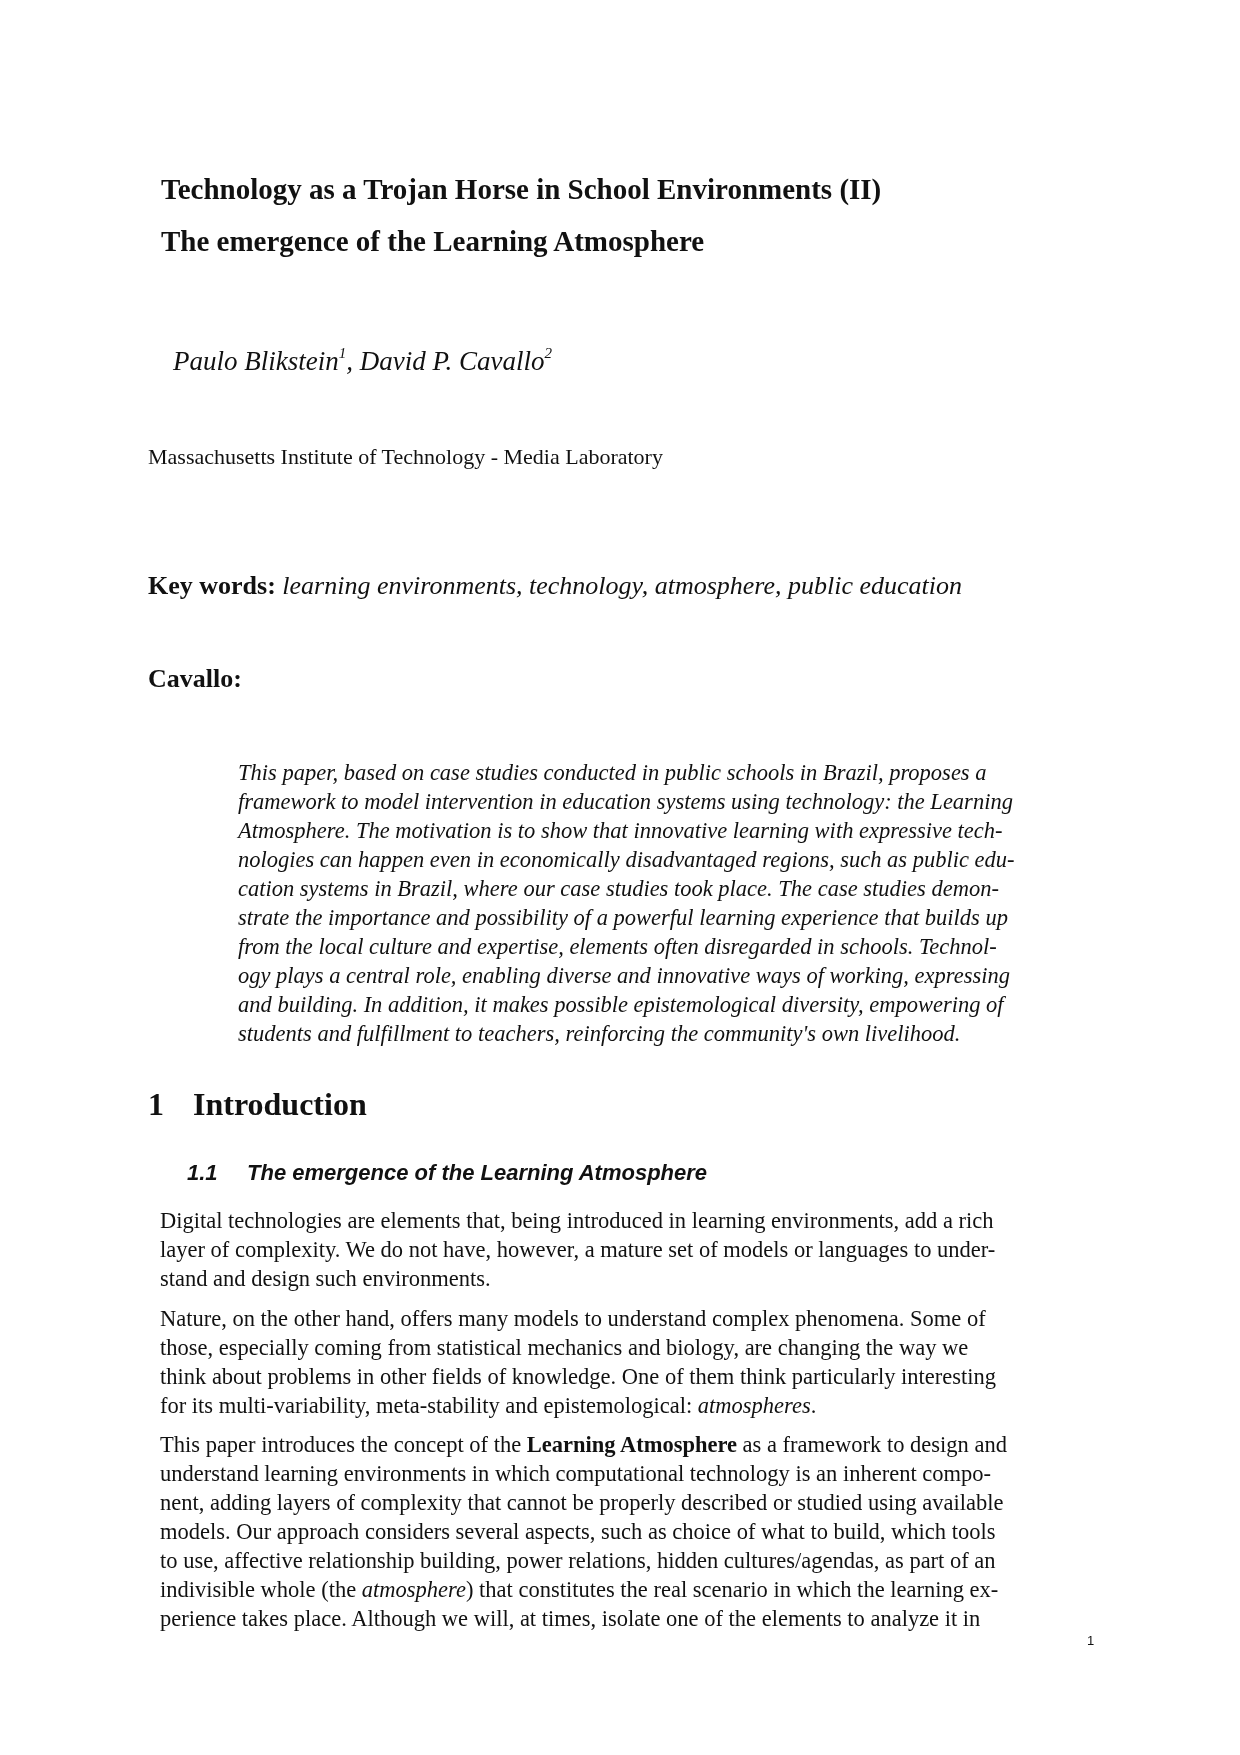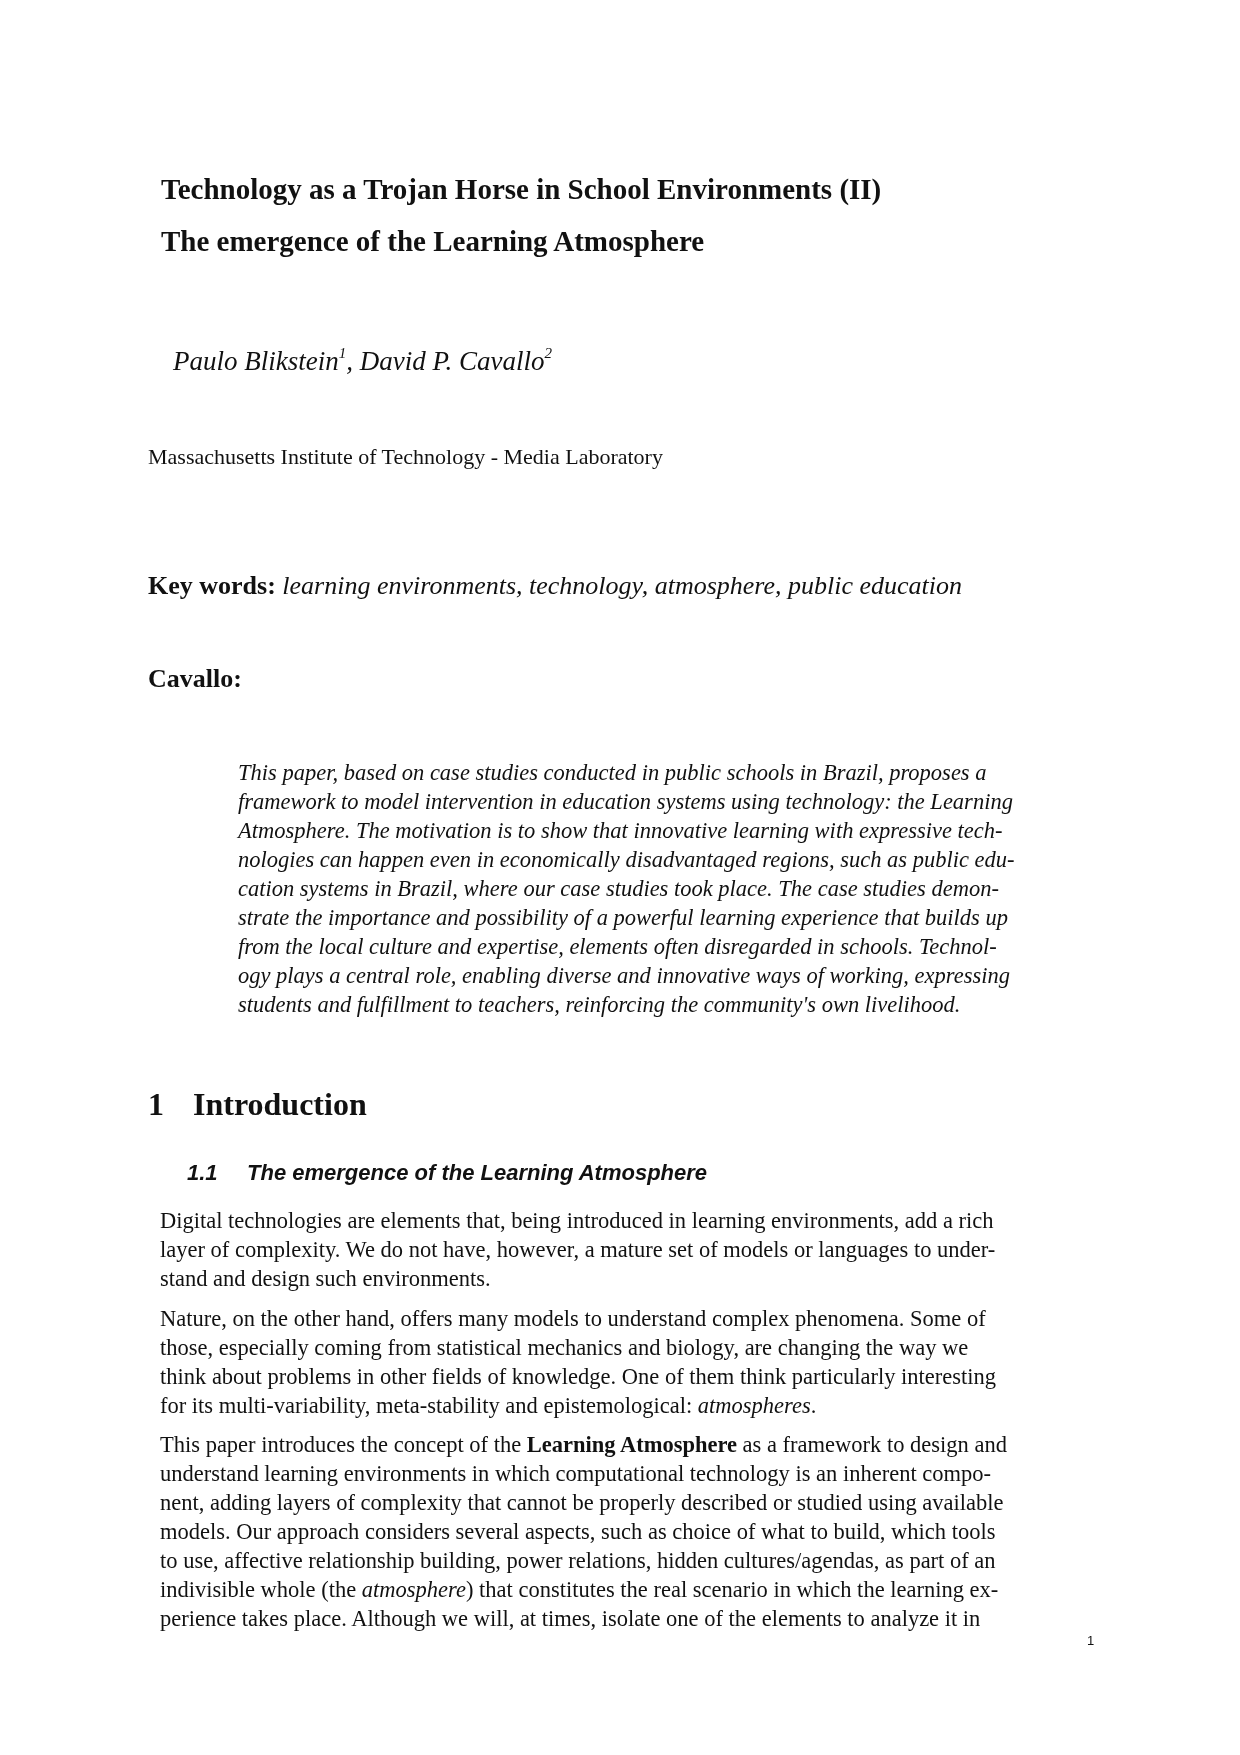--- a/index.html
+++ b/index.html
@@ -51,20 +51,21 @@
 
   <p class="abstract">
     <span>This paper, based on case studies conducted in public schools in Brazil,  proposes a</span>
     <span>framework to model intervention in education systems using technology: the Learning</span>
     <span>Atmosphere. The motivation is to show that innovative learning with expressive tech-</span>
     <span>nologies can happen even in economically disadvantaged regions, such as public edu-</span>
     <span>cation systems in Brazil, where our case studies took place. The case studies demon-</span>
     <span>strate the importance and possibility of a powerful learning experience that builds up</span>
     <span>from the local culture and expertise, elements often disregarded in schools. Technol-</span>
     <span>ogy plays a central role, enabling diverse and innovative ways of working, expressing</span>
+    <span>and building. In addition, it makes possible epistemological diversity, empowering of</span>
     <span>students and fulfillment to teachers, reinforcing the community's own livelihood.</span>
   </p>
 
   <h2 class="h1">
     <span class="num">1</span><span>Introduction</span>
   </h2>
 
   <h3 class="h2">
     <span class="num">1.1</span><span>The emergence of the Learning Atmosphere</span>
   </h3>

